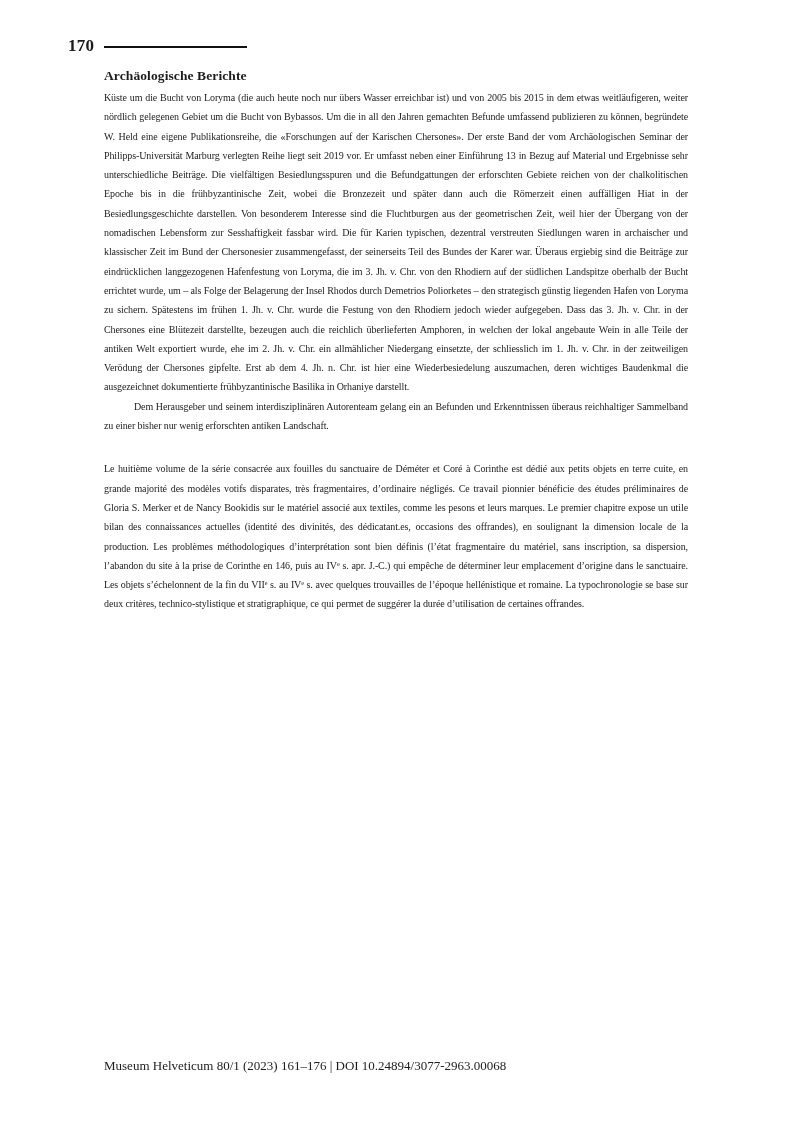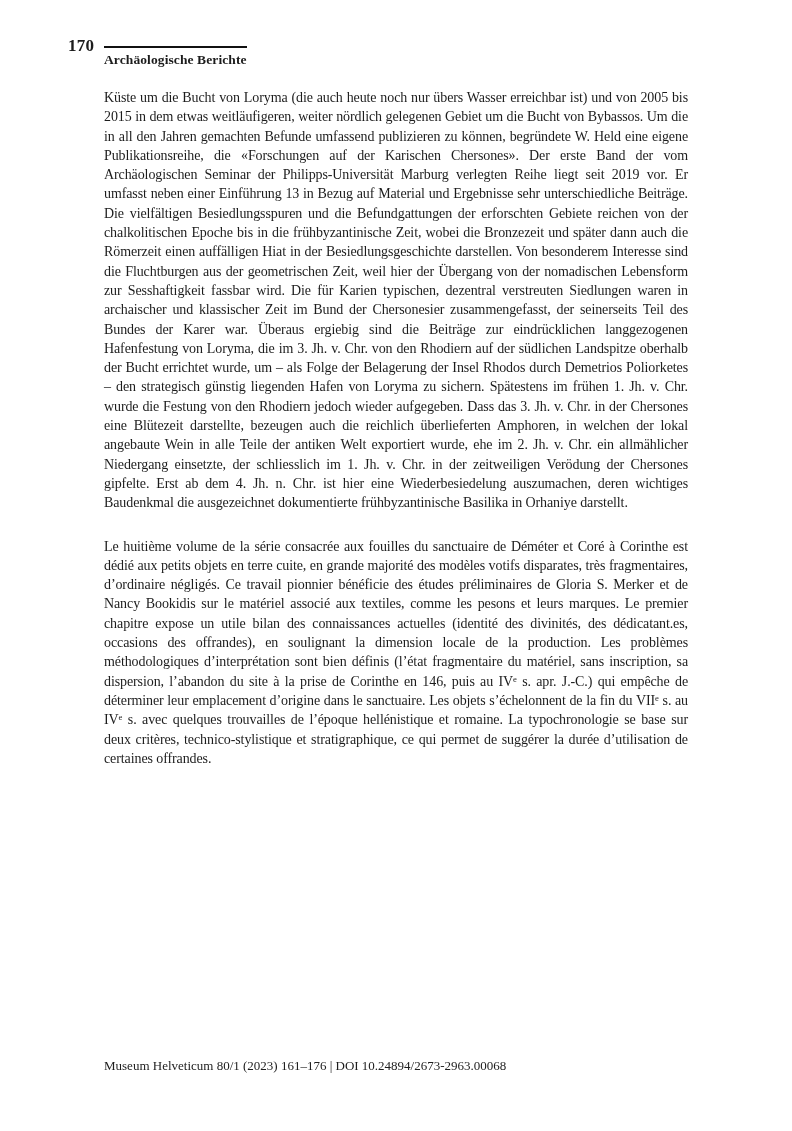--- a/index.html
+++ b/index.html
@@ -25,31 +25,31 @@
     letter-spacing: 0.2px;
   }
   .running-head {
     position: absolute;
     left: 104px;
     top: 46px;
     display: inline-block;
     font-size: 13.5px;
     font-weight: bold;
     border-top: 2px solid #111;
-    padding-top: 4px;
+    padding-top: 20px;
     letter-spacing: 0.1px;
   }
 
   
   .text-block {
     position: absolute;
     left: 104px;
     top: 88px;
     width: 584px;
-    font-size: 14px;
+    font-size: 10px;
     line-height: 19.3px;
     letter-spacing: -0.1px;
     text-align: justify;
   }
   p { margin: 0; }
   .indent { text-indent: 30px; }
   .signature {
     text-align: right;
     font-style: italic;
   }
@@ -80,25 +80,26 @@
 
   <header>
     <span class="page-num">170</span>
     <span class="running-head">Archäologische Berichte</span>
   </header>
 
   <main class="text-block">
 
     <section>
       <p class="para">Küste um die Bucht von Loryma (die auch heute noch nur übers Wasser erreichbar ist) und von 2005 bis 2015 in dem etwas weitläufigeren, weiter nördlich gelegenen Gebiet um die Bucht von Bybassos. Um die in all den Jahren gemachten Befunde umfassend publizieren zu können, begründete W. Held eine eigene Publikationsreihe, die «Forschungen auf der Karischen Chersones». Der erste Band der vom Archäologischen Seminar der Philipps-Universität Marburg verlegten Reihe liegt seit 2019 vor. Er umfasst neben einer Einführung 13 in Bezug auf Material und Ergebnisse sehr unterschiedliche Beiträge. Die vielfältigen Besiedlungsspuren und die Befundgattungen der erforschten Gebiete reichen von der chalkolitischen Epoche bis in die frühbyzantinische Zeit, wobei die Bronzezeit und später dann auch die Römerzeit einen auffälligen Hiat in der Besiedlungsgeschichte darstellen. Von besonderem Interesse sind die Fluchtburgen aus der geometrischen Zeit, weil hier der Übergang von der nomadischen Lebensform zur Sesshaftigkeit fassbar wird. Die für Karien typischen, dezentral verstreuten Siedlungen waren in archaischer und klassischer Zeit im Bund der Chersonesier zusammengefasst, der seinerseits Teil des Bundes der Karer war. Überaus ergiebig sind die Beiträge zur eindrücklichen langgezogenen Hafenfestung von Loryma, die im 3. Jh. v. Chr. von den Rhodiern auf der südlichen Landspitze oberhalb der Bucht errichtet wurde, um – als Folge der Belagerung der Insel Rhodos durch Demetrios Poliorketes – den strategisch günstig liegenden Hafen von Loryma zu sichern. Spätestens im frühen 1. Jh. v. Chr. wurde die Festung von den Rhodiern jedoch wieder aufgegeben. Dass das 3. Jh. v. Chr. in der Chersones eine Blütezeit darstellte, bezeugen auch die reichlich überlieferten Amphoren, in welchen der lokal angebaute Wein in alle Teile der antiken Welt exportiert wurde, ehe im 2. Jh. v. Chr. ein allmählicher Niedergang einsetzte, der schliesslich im 1. Jh. v. Chr. in der zeitweiligen Verödung der Chersones gipfelte. Erst ab dem 4. Jh. n. Chr. ist hier eine Wiederbesiedelung auszumachen, deren wichtiges Baudenkmal die ausgezeichnet dokumentierte frühbyzantinische Basilika in Orhaniye darstellt.</p>
+      <p class="para indent">Dem Herausgeber und seinem interdisziplinären Autorenteam gelang ein an Befunden und Erkenntnissen überaus reichhaltiger Sammelband zu einer bisher nur wenig erforschten antiken Landschaft.</p>
     </section>
 
     <section class="review2">
       <p class="para"><span>Le huitième volume de la série consacrée aux fouilles du sanctuaire de Déméter et Coré à Corinthe est dédié aux petits objets en terre cuite, en grande majorité des modèles votifs disparates, très fragmentaires, d’ordinaire négligés. Ce travail pionnier bénéficie des études préliminaires de Gloria S. Merker et de Nancy Bookidis sur le matériel associé aux textiles, comme les pesons et leurs marques. Le premier chapitre expose un utile bilan des connaissances actuelles (identité des divinités, des dédicatant.es, occasions des offrandes), en soulignant la dimension locale de la production. Les problèmes méthodologiques d’interprétation sont bien définis (l’état fragmentaire du matériel, sans inscription, sa dispersion, l’abandon du site à la prise de Corinthe en 146, puis au IV</span><sup>e</sup><span> s. apr. J.-C.) qui empêche de déterminer leur emplacement d’origine dans le sanctuaire. Les objets s’échelonnent de la fin du VII</span><sup>e</sup><span> s. au IV</span><sup>e</sup><span> s. avec quelques trouvailles de l’époque hellénistique et romaine. La typochronologie se base sur deux critères, technico-stylistique et stratigraphique, ce qui permet de suggérer la durée d’utilisation de certaines offrandes.</span></p>
     </section>
 
   </main>
 
   <footer class="page-footer">
-    <span>Museum Helveticum 80/1 (2023) 161–176 | DOI 10.24894/2673-2963.00068</span>
+    <span>Museum Helveticum 80/1 (2023) 161–176 | DOI 10.24894/3077-2963.00068</span>
   </footer>
 
 </div>
 
 </body></html>

